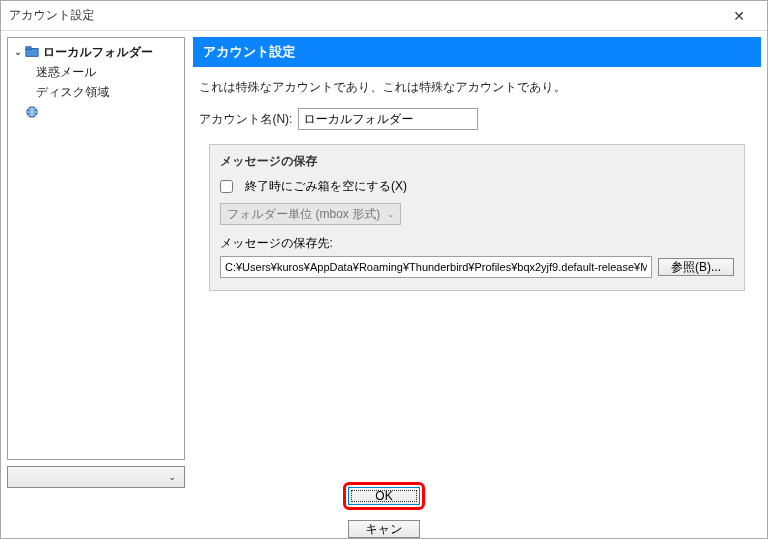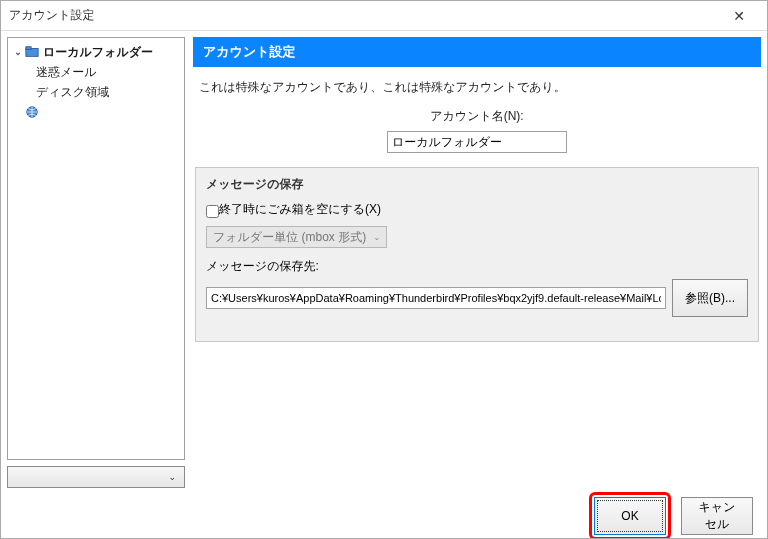--- a/index.html
+++ b/index.html
@@ -79,70 +79,71 @@
   overflow: hidden;
 }
 .panel-header {
   background: #0a84ff;
   color: #fff;
   font-weight: bold;
   padding: 6px 10px;
   font-size: 13px;
 }
 .desc { padding: 12px 6px 8px; color: #222; }
-.row { display: flex; align-items: center; padding: 4px 6px; gap: 6px; flex-direction: column; }
+.row { display: flex; align-items: center; padding: 4px 6px; gap: 6px; }
 .row label { color: #222; }
 input.text {
   height: 22px;
   border: 1px solid #9f9f9f;
   padding: 0 4px;
   font-family: inherit;
   font-size: 12px;
   background: #fff;
 }
 .section {
-  margin: 10px 2px 0;
+  margin: 10px 16px 0;
   border: 1px solid #c8c8c8;
   background: #f0f0f0;
-  padding: 8px 10px 24px;
+  padding: 8px 10px 12px;
 }
 .sec-title { font-weight: bold; color: #333; margin-bottom: 8px; }
-.chk-row { display: flex; align-items: flex-end; gap: 0; margin-bottom: 8px; }
+.chk-row { display: flex; align-items: center; gap: 12px; margin-bottom: 8px; }
 .chk-row input { width: 13px; height: 13px; }
 .fmt-row { display: flex; align-items: center; gap: 6px; margin-bottom: 10px; }
 .combo {
   height: 22px;
   min-width: 160px;
   border: 1px solid #b8b8b8;
   background: #e6e6e6;
   color: #777;
   display: flex;
   align-items: center;
   padding: 0 20px 0 6px;
   position: relative;
 }
 .combo .chev { position: absolute; right: 6px; font-size: 8px; color: #888; }
 .path-row { display: flex; align-items: center; gap: 6px; }
 .path-row input.text { flex: 1; font-size: 11px; }
 .btn {
-  height: 38px;
+  height: 18px;
   padding: 0 12px;
   border: 1px solid #8a8a8a;
   background: linear-gradient(#f8f8f8,#e8e8e8);
   cursor: pointer;
   font-family: inherit;
   font-size: 12px;
 }
 .footer {
   height: 44px;
   display: flex;
   align-items: center;
   justify-content: flex-end;
   padding: 0 14px;
   gap: 10px;
+  flex-direction: column;
 }
 .ok-highlight {
   border: 3px solid #ff0000;
   border-radius: 6px;
   padding: 2px;
   display: inline-flex;
 }
 .btn.ok { width: 72px; border: 1px solid #0078d7; outline: 1px dotted #333; outline-offset: -4px;}
 .btn.cancel { width: 72px; }
 .folder-icon svg, .globe-icon svg { width: 14px; height: 14px; }

